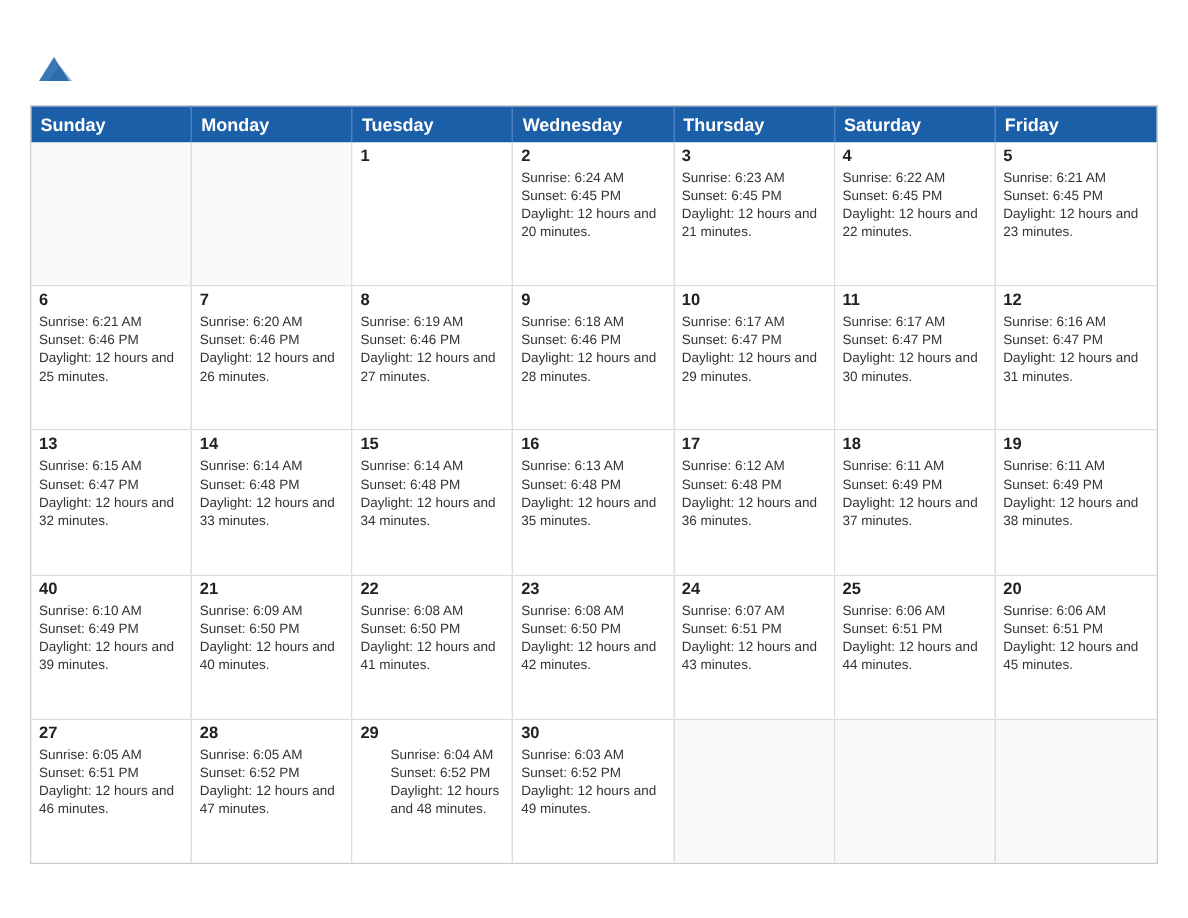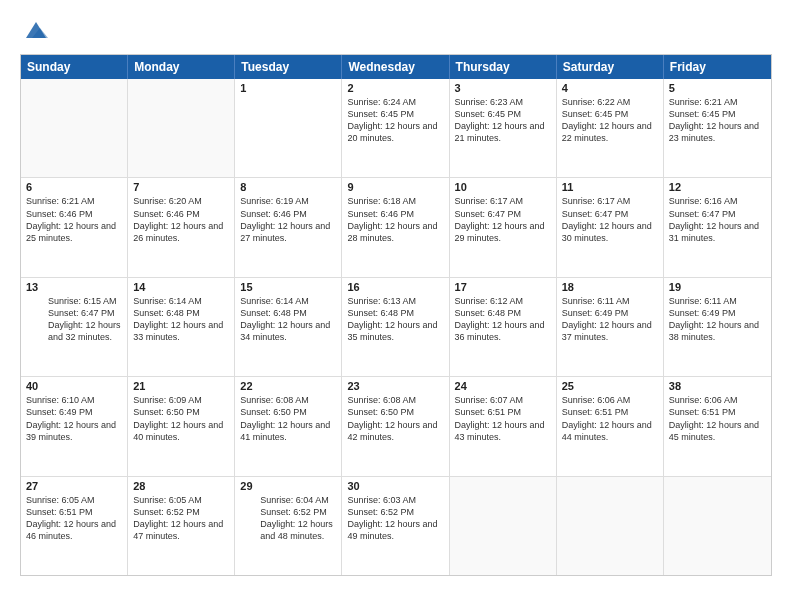--- a/index.html
+++ b/index.html
@@ -6,21 +6,21 @@
     body {
       font-family: Arial, sans-serif;
       background: #fff;
       width: 792px;
       height: 612px;
       overflow: hidden;
     }
     .page {
       width: 792px;
       height: 588px;
-      padding: 16px 20px 12px 20px;
+      padding: 32px 20px 12px 20px;
       display: flex;
       flex-direction: column;
     }
     .header {
       display: flex;
       justify-content: space-between;
       align-items: flex-start;
       margin-bottom: 10px;
     }
     .logo {
@@ -225,21 +225,21 @@
           <div class="cal-cell">
             <span class="day-num">12</span>
             <div class="cell-text" style="white-space: pre-line;">Sunrise: 6:16 AM
 Sunset: 6:47 PM
 Daylight: 12 hours and 31 minutes.</div>
           </div>
         </div>
         <div class="cal-row">
           <div class="cal-cell">
             <span class="day-num">13</span>
-            <div class="cell-text" style="white-space: pre-line; margin-left: 22px;">Sunrise: 6:15 AM
+            <div class="cell-text" style="white-space: pre-line;">Sunrise: 6:15 AM
 Sunset: 6:47 PM
 Daylight: 12 hours and 32 minutes.</div>
           </div>
           <div class="cal-cell">
             <span class="day-num">14</span>
             <div class="cell-text" style="white-space: pre-line;">Sunrise: 6:14 AM
 Sunset: 6:48 PM
 Daylight: 12 hours and 33 minutes.</div>
           </div>
           <div class="cal-cell">
@@ -304,21 +304,21 @@
 Sunset: 6:51 PM
 Daylight: 12 hours and 43 minutes.</div>
           </div>
           <div class="cal-cell">
             <span class="day-num">25</span>
             <div class="cell-text" style="white-space: pre-line;">Sunrise: 6:06 AM
 Sunset: 6:51 PM
 Daylight: 12 hours and 44 minutes.</div>
           </div>
           <div class="cal-cell">
-            <span class="day-num">38</span>
+            <span class="day-num">20</span>
             <div class="cell-text" style="white-space: pre-line;">Sunrise: 6:06 AM
 Sunset: 6:51 PM
 Daylight: 12 hours and 45 minutes.</div>
           </div>
         </div>
         <div class="cal-row">
           <div class="cal-cell">
             <span class="day-num">27</span>
             <div class="cell-text" style="white-space: pre-line;">Sunrise: 6:05 AM
 Sunset: 6:51 PM

